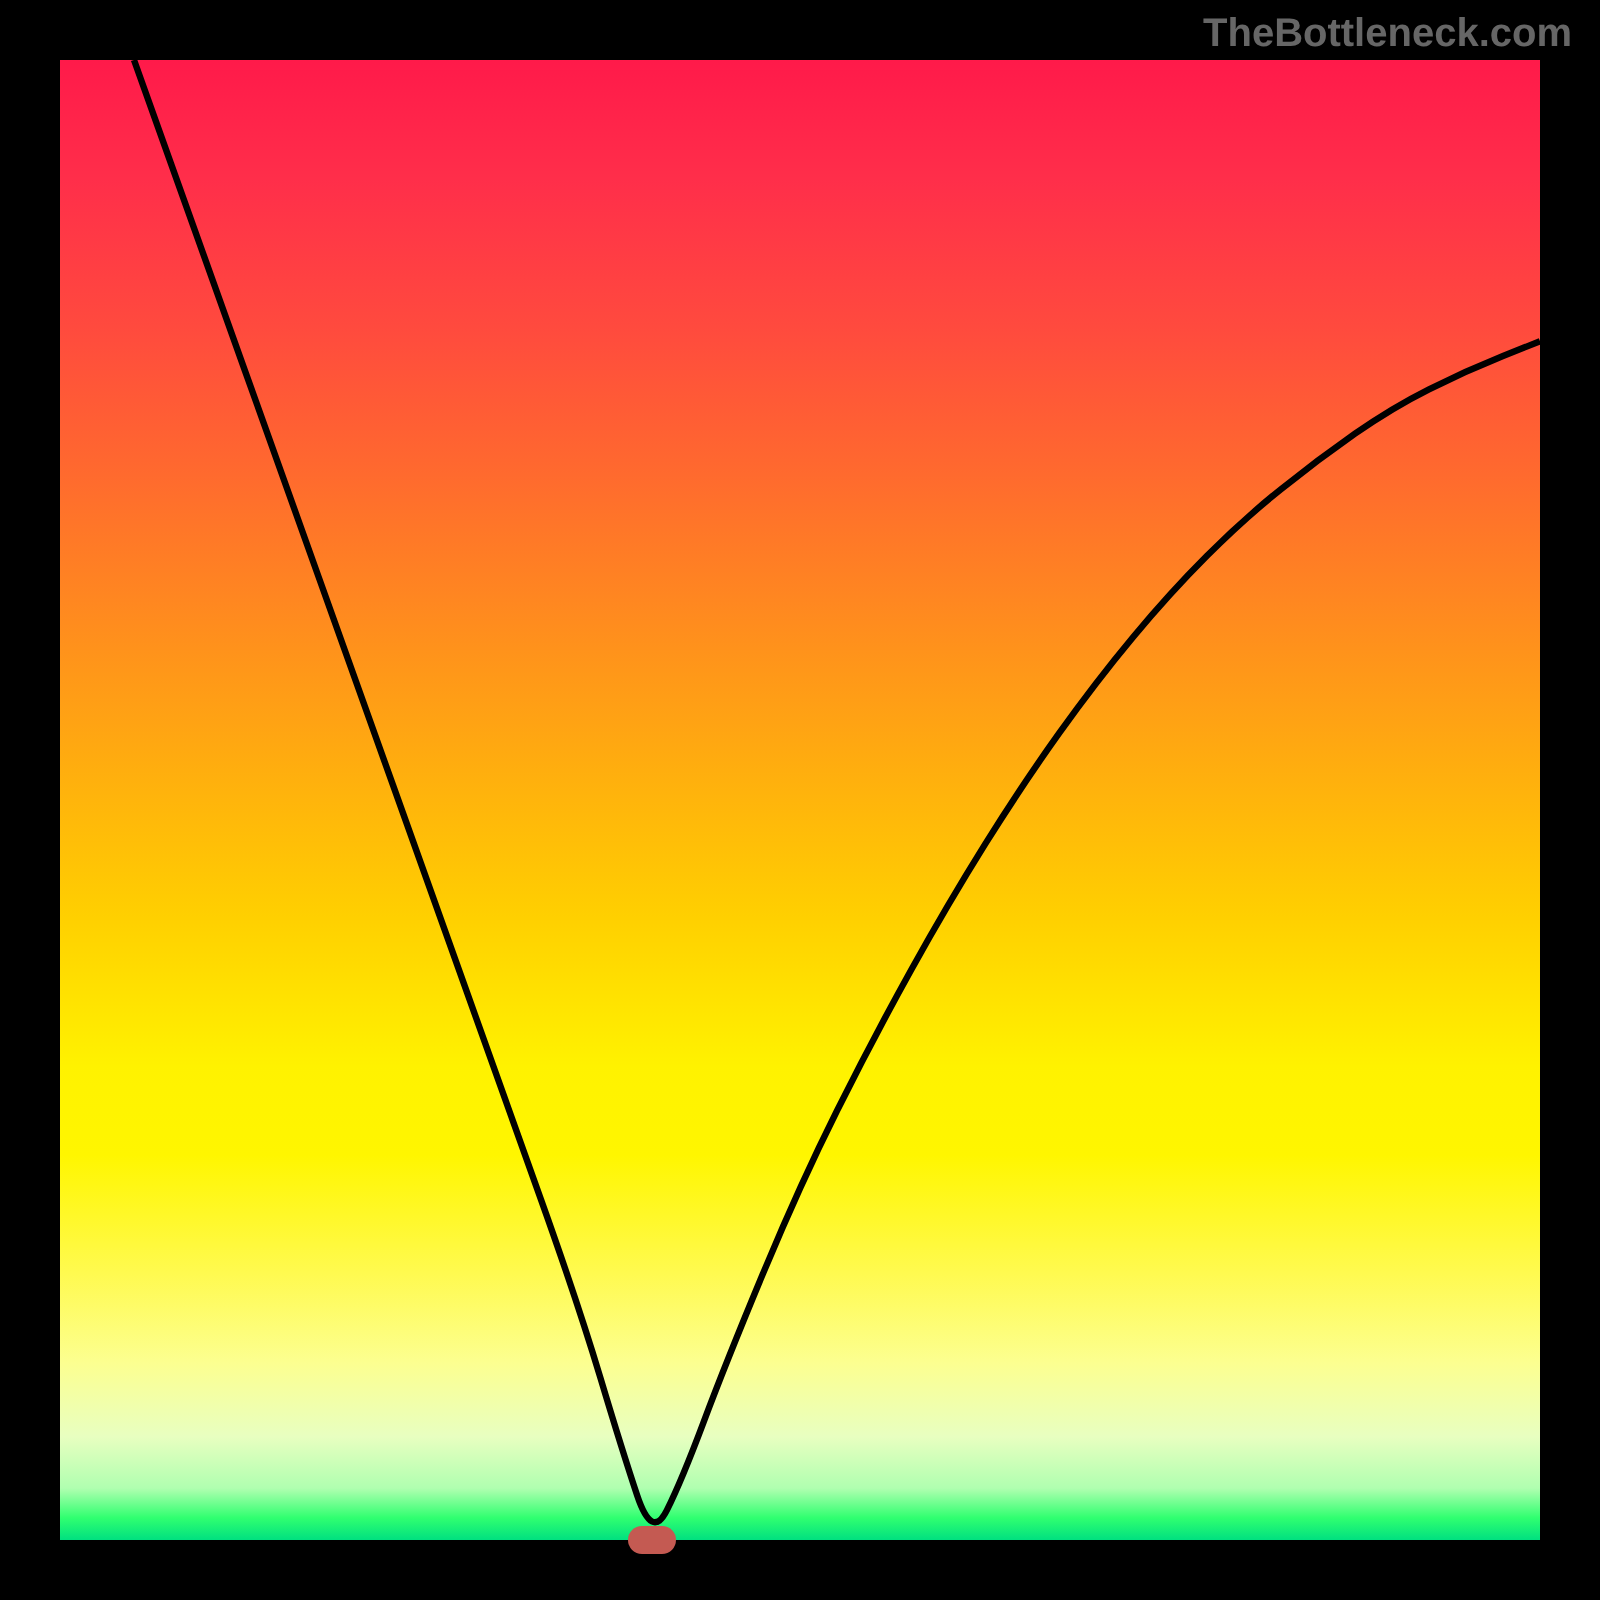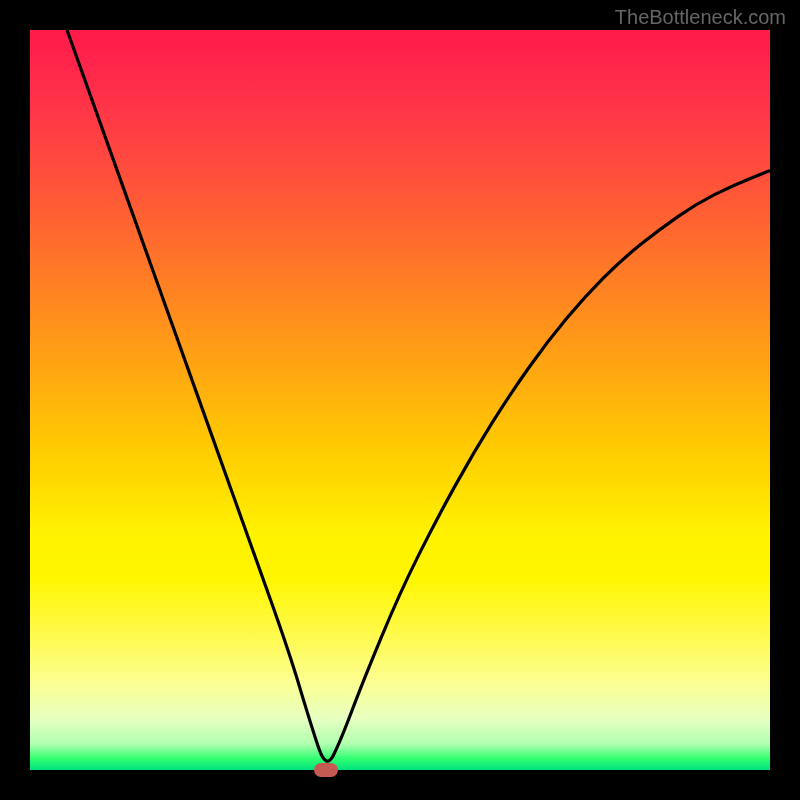--- a/index.html
+++ b/index.html
@@ -33,21 +33,21 @@
       #30ff70 98.5%,
       #00e080 100%
     );
   }
   .watermark {
     position: absolute;
     top: 6px;
     right: 14px;
     color: #666;
     font-size: 20px;
-    font-weight: 400;
+    font-weight: 700;
     z-index: 10;
   }
   .curve-svg {
     position: absolute;
     left: 0;
     top: 0;
     width: 100%;
     height: 100%;
   }
   .marker {

